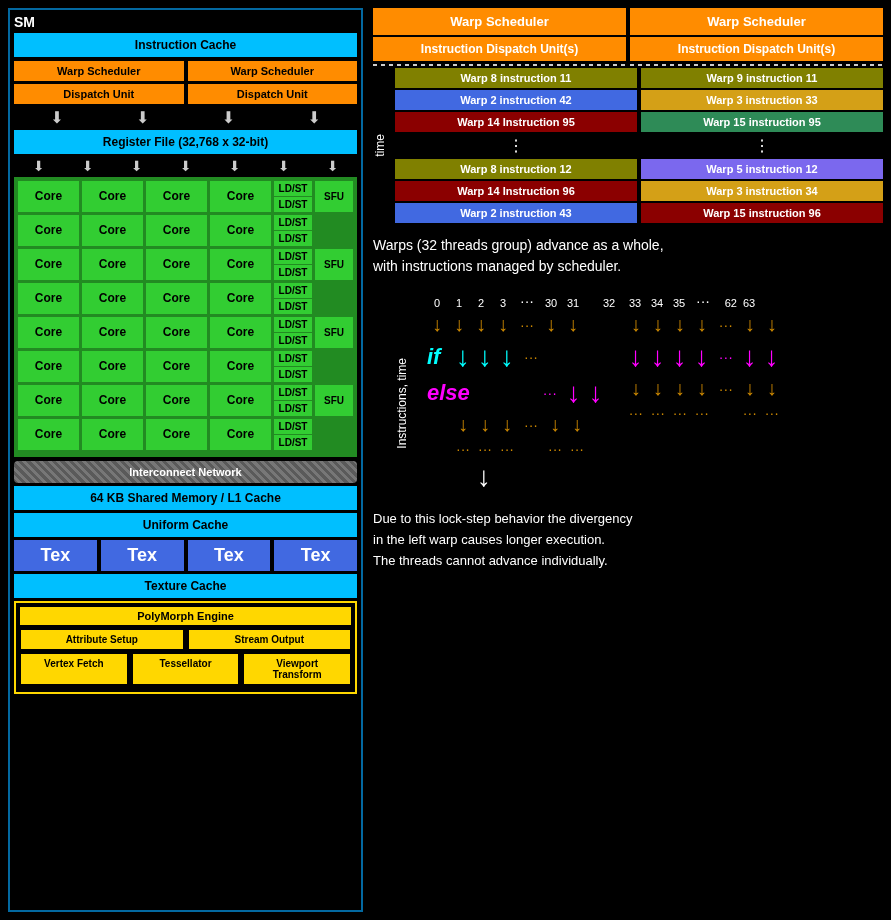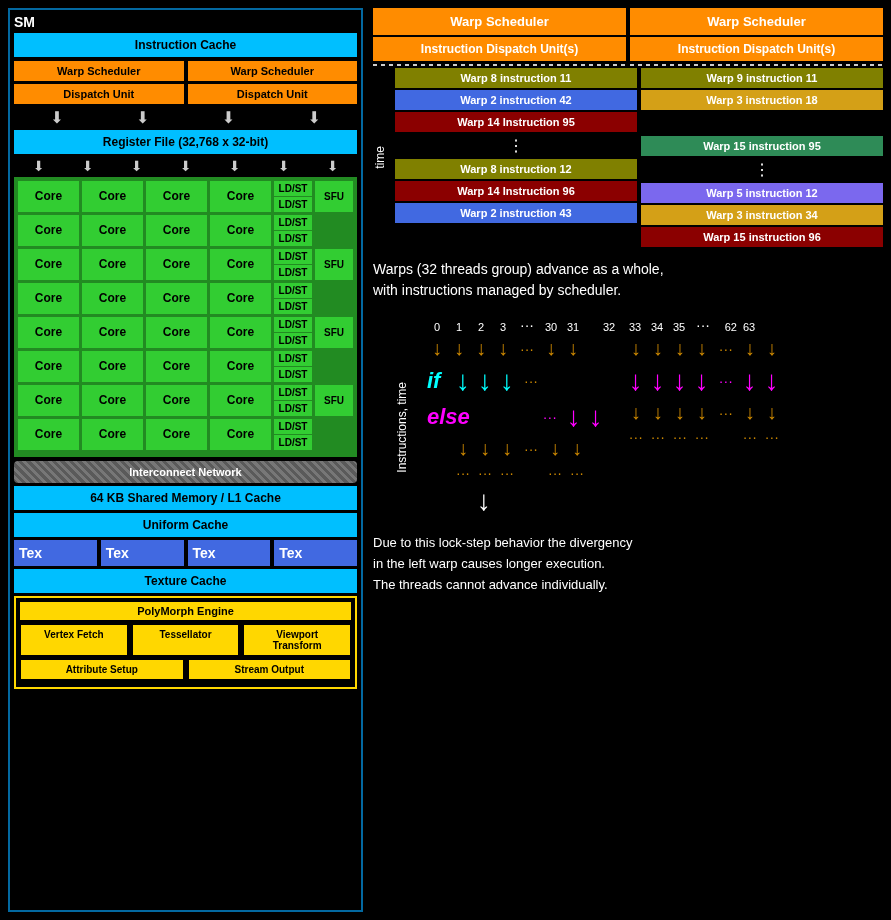--- a/index.html
+++ b/index.html
@@ -178,22 +178,22 @@
     .tex-row {
       display: flex;
       gap: 4px;
       margin-bottom: 3px;
     }
     .tex-box {
       flex: 1;
       background: #4169e1;
       color: #fff;
       font-weight: bold;
-      font-size: 14px;
-      text-align: left;
+      font-size: 18px;
+      text-align: center;
       padding: 5px;
     }
     .texture-cache {
       background: #00bfff;
       color: #000;
       font-weight: bold;
       font-size: 12px;
       text-align: center;
       padding: 5px;
       margin-bottom: 3px;
@@ -478,27 +478,27 @@
     <div class="tex-row">
       <div class="tex-box">Tex</div>
       <div class="tex-box">Tex</div>
       <div class="tex-box">Tex</div>
       <div class="tex-box">Tex</div>
     </div>
     <div class="texture-cache">Texture Cache</div>
     <div class="polymorph-section">
       <div class="polymorph-title">PolyMorph Engine</div>
       <div class="polymorph-row">
+        <div class="polymorph-box">Attribute Setup</div>
+        <div class="polymorph-box">Stream Output</div>
+      </div>
+      <div class="polymorph-row">
         <div class="polymorph-box">Vertex Fetch</div>
         <div class="polymorph-box">Tessellator</div>
         <div class="polymorph-box">Viewport<br>Transform</div>
-      </div>
-      <div class="polymorph-row">
-        <div class="polymorph-box">Attribute Setup</div>
-        <div class="polymorph-box">Stream Output</div>
       </div>
     </div>
   </div>
 
   <div class="right-panel">
 
     <div class="warp-diagram">
       <div class="warp-header-row">
         <div class="warp-header-cell">Warp Scheduler</div>
         <div class="warp-header-cell">Warp Scheduler</div>
@@ -526,22 +526,22 @@
             <div class="warp-instruction-cell" style="background:#808000;">Warp 8 instruction 11</div>
             <div class="warp-instruction-cell" style="background:#4169e1;">Warp 2 instruction 42</div>
             <div class="warp-instruction-cell" style="background:#8b0000;">Warp 14 Instruction 95</div>
             <div class="warp-dots">⋮</div>
             <div class="warp-instruction-cell" style="background:#808000;">Warp 8 instruction 12</div>
             <div class="warp-instruction-cell" style="background:#8b0000;">Warp 14 Instruction 96</div>
             <div class="warp-instruction-cell" style="background:#4169e1;">Warp 2 instruction 43</div>
           </div>
           <div class="warp-col">
             <div class="warp-instruction-cell" style="background:#808000;">Warp 9 instruction 11</div>
-            <div class="warp-instruction-cell" style="background:#d4a017;">Warp 3 instruction 18</div>
-            <div class="warp-instruction-cell" style="background:#2e8b57;margin-top:24px;">Warp 15 instruction 95</div>
+            <div class="warp-instruction-cell" style="background:#d4a017;">Warp 3 instruction 33</div>
+            <div class="warp-instruction-cell" style="background:#2e8b57;">Warp 15 instruction 95</div>
             <div class="warp-dots">⋮</div>
             <div class="warp-instruction-cell" style="background:#7b68ee;">Warp 5 instruction 12</div>
             <div class="warp-instruction-cell" style="background:#d4a017;">Warp 3 instruction 34</div>
             <div class="warp-instruction-cell" style="background:#8b0000;">Warp 15 instruction 96</div>
           </div>
         </div>
       </div>
     </div>
 
     <div class="description-text-dark">

